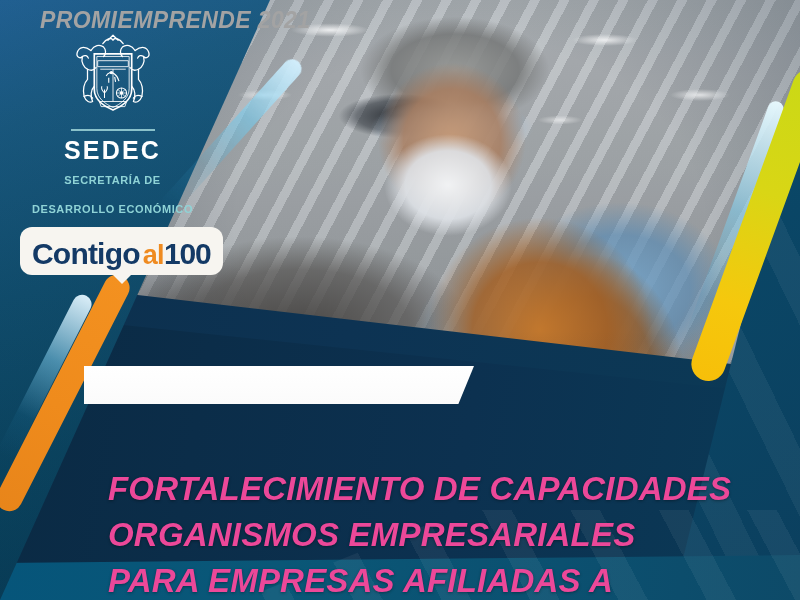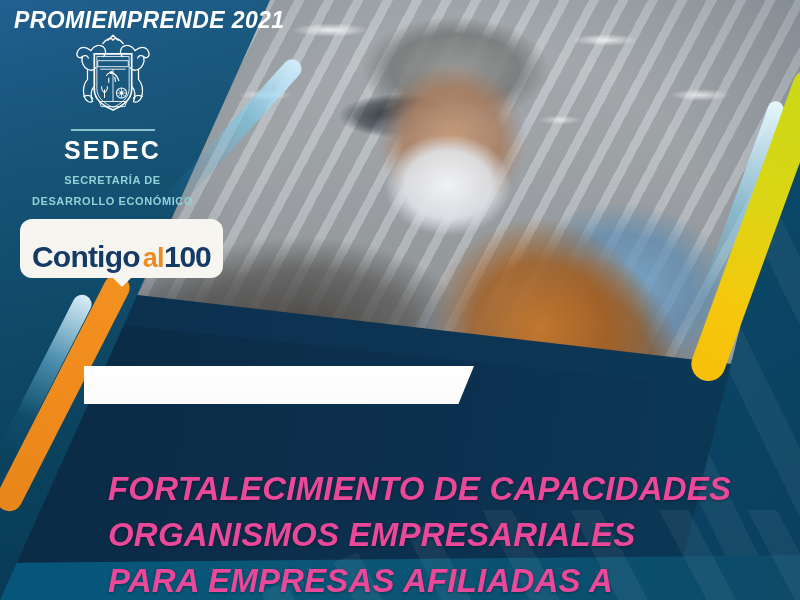--- a/index.html
+++ b/index.html
@@ -159,21 +159,21 @@
     color:#8fd3d6; font-weight:bold; font-size:11px;
     letter-spacing:0.6px; line-height:1.18; margin-top:11px;
   }
 
   
   .badge-wrap { position:relative; margin-top:11px; display:block; }
   .badge {
     position:relative;
     background:#f7f5f0;
     border-radius:12px;
-    padding:23px 12px 6px;
+    padding:12px 12px 6px;
     display:inline-block;
     white-space:nowrap;
     line-height:1;
   }
   .badge:after {
     content:""; position:absolute;
     left:50%; margin-left:-9px; bottom:-9px;
     width:0; height:0;
     border-left:10px solid transparent;
     border-right:10px solid transparent;
@@ -186,22 +186,22 @@
   
   .banner {
     position:absolute; left:84px; top:366px;
     width:390px; height:38px;
     background:linear-gradient(180deg,#ffffff 0%,#fbfbfb 100%);
     clip-path: polygon(0% 0%, 100% 0%, 96% 100%, 0% 100%);
     z-index:18;
     box-shadow:0 1px 4px rgba(0,0,0,0.25);
   }
   .banner-text {
-    position:absolute; left:14px; top:7px;
-    color:#ffffff; font-size:23px; font-weight:bold;
+    position:absolute; left:40px; top:7px;
+    color:#a3a3a3; font-size:23px; font-weight:bold;
     font-style:italic; letter-spacing:0.4px;
     white-space:nowrap;
   }
 
   
   .title {
     position:absolute; left:108px; top:418px;
     width:600px; z-index:18;
     color:#ec4899; font-weight:bold; font-style:italic;
     font-size:33px; line-height:1.40; letter-spacing:0.2px;
@@ -273,21 +273,21 @@
       <circle cx="70" cy="76" r="2" fill="#ffffff"></circle>
       <path d="M70 70 L70 82 M64 76 L76 76 M66 72 L74 80 M74 72 L66 80" stroke="#ffffff" stroke-width="0.9"></path>
 
       <path d="M44 86 L76 86 L74 92 L46 92 Z" fill="none" stroke="#ffffff" stroke-width="1"></path>
     </svg>
 
     <div class="crest-rule"></div>
 
     <div class="sedec">SEDEC</div>
     <div class="sedec-sub">SECRETARÍA DE</div>
-    <div class="sedec-sub" style="margin-top:8px;">DESARROLLO ECONÓMICO</div>
+    <div class="sedec-sub" style="margin-top:16px;">DESARROLLO ECONÓMICO</div>
 
     <div class="badge-wrap">
       <span class="badge">
         <span class="b-contigo">Contigo</span><span class="b-al">al</span><span class="b-100">100</span>
       </span>
     </div>
   </div>
 
   <div class="banner"></div>
   <div class="banner-text">PROMIEMPRENDE 2021</div>

